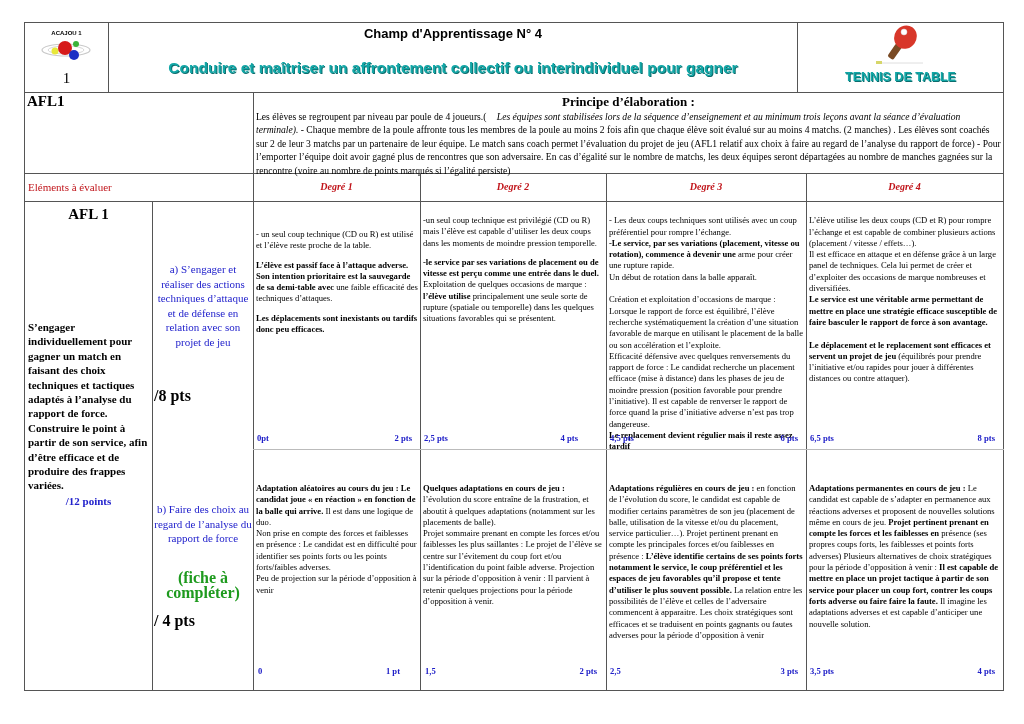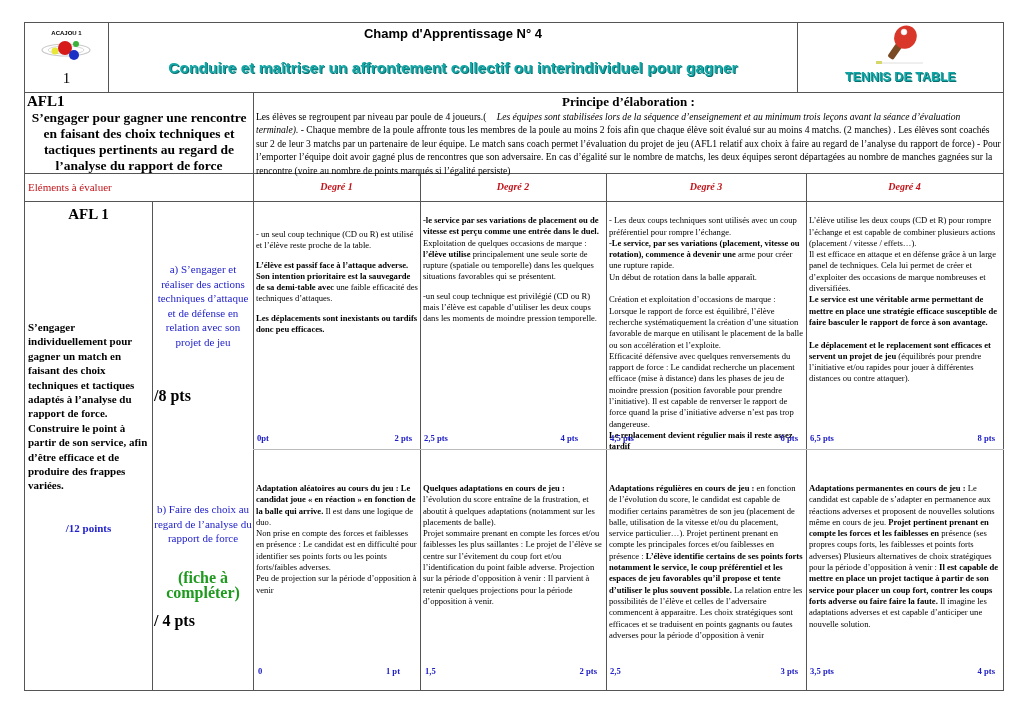--- a/index.html
+++ b/index.html
@@ -93,56 +93,55 @@
       <rect x="100" y="22" width="7" height="16" rx="2" fill="#7a4a24"></rect>
       <ellipse cx="104" cy="12" rx="11" ry="12" fill="#d8372a"></ellipse>
     </g>
     <circle cx="106" cy="8" r="3" fill="#ffffff" stroke="#ddd" stroke-width="0.5"></circle>
   </svg>
   <div class="activity-title">TENNIS DE TABLE</div>
 </div>
 
 <div class="abs" style="left:27px;top:93px;width:224px;height:80px;">
   <div class="afl-label">AFL1</div>
-  <div class="afl-desc">S’engager pour gagner une rencontre en faisant des choix techniques et tactiques pertinents au regard de l’analyse du rapport de force</div>
 </div>
 
 <div class="abs" style="left:256px;top:94px;width:745px;height:79px;">
   <div class="principe-title">Principe d’élaboration :</div>
   <div class="principe-text"><span>Les élèves se regroupent par niveau par poule de 4 joueurs.(</span><i> Les équipes sont stabilisées lors de la séquence d’enseignement et au minimum trois leçons avant la séance d’évaluation terminale).</i><span> - Chaque membre de la poule  affronte tous les membres de la poule  au moins 2 fois afin que chaque élève soit évalué sur au moins 4  matchs. (2 manches)  . Les élèves sont coachés sur 2 de leur 3 matchs par un partenaire de leur équipe. Le match sans coach permet l’évaluation du projet de jeu (AFL1 relatif aux choix à faire au regard de l’analyse du rapport de force) - Pour l’emporter l’équipe doit avoir gagné plus de rencontres que son adversaire. En cas d’égalité sur le nombre de matchs, les deux équipes seront départagées au nombre de manches gagnées sur la rencontre (voire au nombre de points marqués si l’égalité persiste)</span></div>
 </div>
 
 <div class="abs elements-label" style="left:28px;top:181px;width:220px;">Eléments à évaluer</div>
 <div class="abs degre" style="left:253px;top:181px;width:167px;">Degré 1</div>
 <div class="abs degre" style="left:420px;top:181px;width:186px;">Degré 2</div>
 <div class="abs degre" style="left:606px;top:181px;width:200px;">Degré 3</div>
 <div class="abs degre" style="left:806px;top:181px;width:197px;">Degré 4</div>
 
 <div class="abs afl-body-title" style="left:25px;top:206px;width:127px;">AFL 1</div>
 <div class="abs afl-body-desc" style="left:28px;top:320px;width:122px;">S’engager individuellement pour gagner un match en faisant des choix techniques et tactiques adaptés à l’analyse du rapport de force. Construire le point à partir de son service, afin d’être efficace et de produire des frappes variées.</div>
-<div class="abs points-total" style="left:25px;top:522px;width:127px;">/12 points</div>
+<div class="abs points-total" style="left:25px;top:495px;width:127px;">/12 points</div>
 
 <div class="abs sub-crit" style="left:154px;top:262px;width:98px;">a) S’engager et réaliser des actions techniques d’attaque et de défense en relation avec son projet de jeu</div>
 <div class="abs sub-pts" style="left:154px;top:387px;width:98px;">/8 pts</div>
 
 <div class="abs sub-crit" style="left:154px;top:502px;width:98px;">b) Faire des choix au regard de l’analyse du rapport de force</div>
 <div class="abs fiche" style="left:160px;top:571px;width:86px;">(fiche à compléter)</div>
 <div class="abs sub-pts" style="left:154px;top:612px;width:98px;">/ 4 pts</div>
 
 <div class="abs cell-text" style="left:256px;top:229px;width:162px;">
   <p>- un seul coup technique (CD ou R) est utilisé et l’élève reste proche de la table.</p>
   <p><b> L’élève est passif face à l’attaque adverse. Son intention prioritaire est la sauvegarde de sa demi-table avec</b><span> une  faible efficacité des techniques d’attaques.</span></p>
   <p><b> Les déplacements sont inexistants ou tardifs donc peu efficaces.</b></p>
 </div>
 <div class="abs score" style="left:257px;top:433px;width:70px;">0pt</div>
 <div class="abs score right" style="left:340px;top:433px;width:72px;">2 pts</div>
 
 <div class="abs cell-text" style="left:423px;top:215px;width:180px;">
+  <p> -un seul coup technique est privilégié (CD ou R) mais l’élève est capable d’utiliser les deux coups dans les moments de moindre pression temporelle.</p>
   <p><b>-le service par ses variations de placement ou de vitesse est perçu comme une entrée dans le duel.</b><span> Exploitation de quelques occasions de marque : </span><b>l’élève utilise</b><span> principalement une seule sorte de rupture (spatiale ou temporelle) dans les quelques situations favorables qui se présentent.</span></p>
-  <p> -un seul coup technique est privilégié (CD ou R) mais l’élève est capable d’utiliser les deux coups dans les moments de moindre pression temporelle.</p>
 </div>
 <div class="abs score" style="left:424px;top:433px;width:70px;">2,5 pts</div>
 <div class="abs score right" style="left:508px;top:433px;width:70px;">4 pts</div>
 
 <div class="abs cell-text" style="left:609px;top:204px;width:195px;white-space:pre-line;">
   <span>- Les deux coups techniques sont utilisés avec un coup préférentiel pour rompre l’échange.</span>
 <b>-Le service, par ses variations (placement, vitesse ou rotation), commence à devenir une</b><span> arme pour créer une rupture rapide.
 Un début de rotation dans la balle apparaît.</span>
 
 <span>Création et exploitation d’occasions de marque : Lorsque le rapport de force est équilibré, l’élève recherche systématiquement la création d’une situation favorable de marque en utilisant le placement de la balle ou son accélération et l’exploite.

